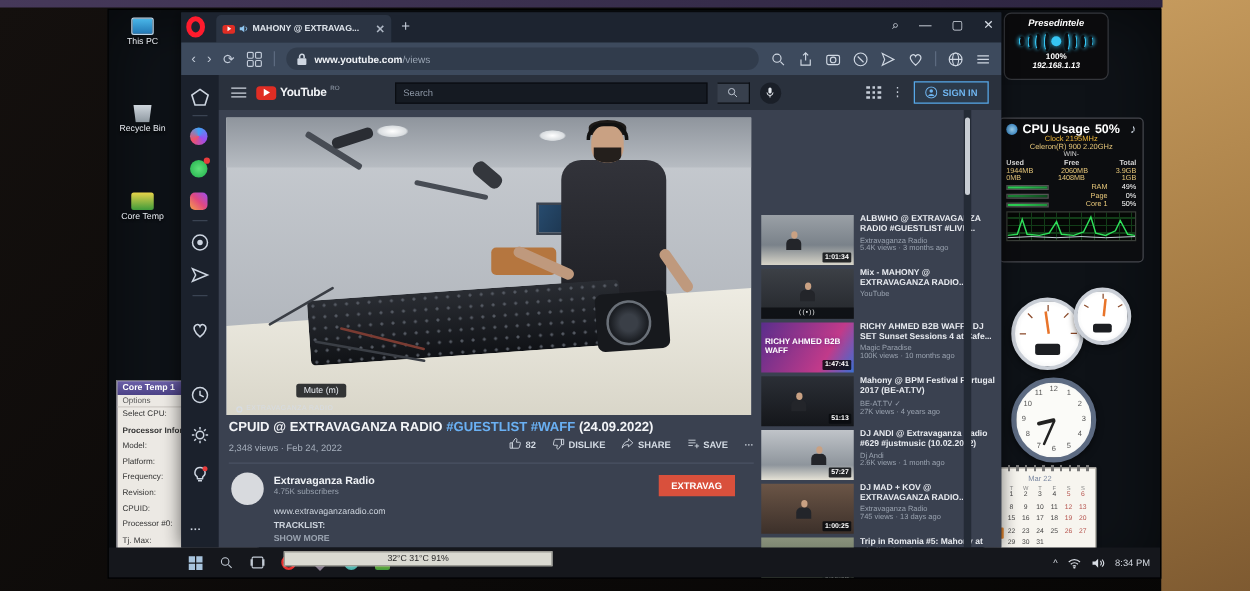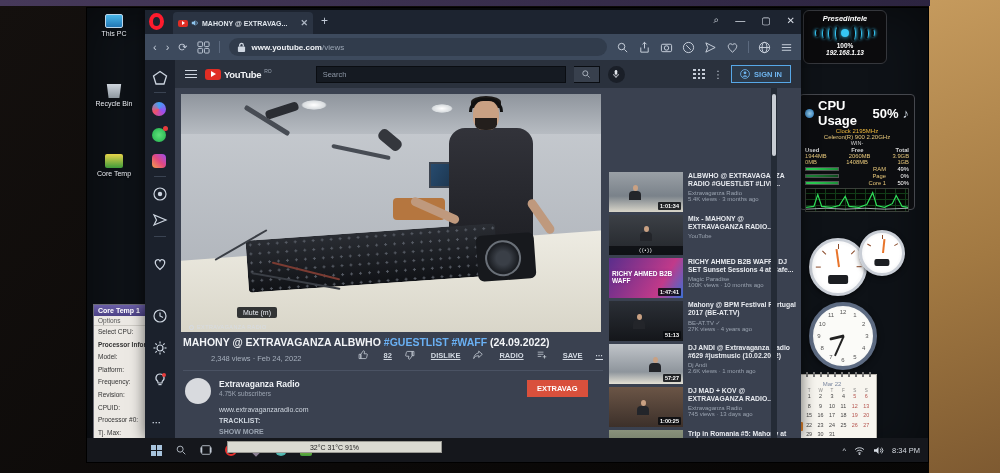--- a/index.html
+++ b/index.html
@@ -86,23 +86,23 @@
   .dj-hair{left:290px;top:2px;width:30px;height:12px;background:#1d1a18;border-radius:50% 50% 0 0;}
   .dj-beard{left:294px;top:24px;width:22px;height:12px;background:#241f1c;border-radius:0 0 45% 45%;}
   .dj-phones{left:288px;top:4px;width:34px;height:14px;border:3px solid #111;border-bottom:none;border-radius:17px 17px 0 0;background:transparent;}
   .dj-arm{background:#bf997d;height:9px;border-radius:5px;}
   #mutetip{left:56px;bottom:14px;background:rgba(20,22,26,.85);color:#e8ecf2;font-size:7px;padding:2px 6px;border-radius:2px;}
   #wmark{left:8px;bottom:2px;color:#d7dce3;font-size:5.5px;letter-spacing:.4px;display:flex;align-items:center;gap:3px;}
   #wmark i{width:5px;height:5px;border:1px solid #d7dce3;border-radius:50%;display:inline-block;}
 
   #vtitle{left:8px;top:248px;width:420px;font-size:10.5px;font-weight:bold;color:#f2f4f7;white-space:nowrap;}
   #vtitle .hash{color:#6ab0f3;}
-  #vstats{left:8px;top:266px;font-size:7.5px;color:#a7b0bd;margin-left:28px;}
+  #vstats{left:8px;top:266px;font-size:7.5px;color:#a7b0bd;}
   #vactions{left:180px;top:262px;width:248px;display:flex;justify-content:flex-end;gap:13px;color:#d3dae3;font-size:7.5px;font-weight:bold;align-items:center;}
-  .act{display:flex;align-items:center;gap:16px;text-decoration:underline;}
+  .act{display:flex;align-items:center;gap:3px;}
   #vdivider{left:8px;top:282px;width:420px;height:1px;background:#4a5263;}
   #chavatar{left:10px;top:290px;width:26px;height:26px;border-radius:50%;background:#d8dade;}
   #chname{left:44px;top:291px;font-size:8.5px;font-weight:bold;color:#eef1f5;}
   #chsubs{left:44px;top:302px;font-size:6.5px;color:#9aa3b0;}
   #subscribe{left:352px;top:292px;background:#d9503c;color:#fff;font-size:7.5px;font-weight:bold;padding:4px 10px;}
   .desc{left:44px;font-size:7px;color:#cfd6df;}
   #showmore{color:#9aa3b0;font-weight:bold;}
   #comments{left:8px;top:344px;width:420px;display:flex;gap:24px;font-size:7.5px;color:#dbe1e9;font-weight:bold;}
 
   
@@ -134,21 +134,21 @@
   #netwidget .t{font-size:7.5px;font-style:italic;font-weight:bold;}
   .arcs{display:flex;align-items:center;justify-content:center;gap:1.5px;height:16px;margin:2px 0 1px;}
   .arcL,.arcR{width:5px;border:1.8px solid transparent;border-radius:50%;}
   .arcL{border-left-color:#36c6f4;box-shadow:-1px 0 3px rgba(54,198,244,.7);}
   .arcR{border-right-color:#36c6f4;box-shadow:1px 0 3px rgba(54,198,244,.7);}
   .arcdot{width:8px;height:8px;border-radius:50%;background:#36c6f4;box-shadow:0 0 5px #36c6f4;}
   #netwidget .p{font-size:6.5px;font-weight:bold;}
   #netwidget .ip{font-size:6.5px;font-weight:bold;font-style:italic;}
 
   #cpuwidget{left:712px;top:86px;width:116px;height:116px;background:#0c0d10;border:1px solid #45474d;border-radius:4px;color:#e8c87a;font-size:6px;padding:3px 5px;}
-  #cpuwidget .row1{display:flex;align-items:center;gap:4px;color:#fff;font-weight:bold;font-size:13px;}
+  #cpuwidget .row1{display:flex;align-items:center;gap:4px;color:#fff;font-weight:bold;font-size:10px;}
   .inteldot{width:9px;height:9px;border-radius:50%;background:radial-gradient(#9fd4f2,#1a6eb5);flex:0 0 auto;}
   #cpuwidget .cl{text-align:center;color:#f0b93c;font-size:6px;}
   #cpuwidget .chip{text-align:center;color:#e8c87a;font-size:6px;}
   #cpuwidget .host{text-align:center;color:#cfcfcf;font-size:5.5px;}
   .memhead,.memrow{display:flex;justify-content:space-between;font-size:5.8px;}
   .memhead{color:#d8d8d8;font-weight:bold;margin-top:1px;}
   .meter{display:flex;align-items:center;gap:3px;font-size:5.8px;margin-top:1px;}
   .meter .bar{width:34px;height:4px;background:linear-gradient(90deg,#2fe05a,#1d8f3a);border:1px solid #555;}
   .meter .lbl{flex:1;text-align:right;color:#e8c87a;}
   .meter .val{width:20px;text-align:right;color:#fff;}
@@ -407,41 +407,41 @@
           <div class="cable abs" style="left:90px;top:176px;width:70px;transform:rotate(14deg);background:#7a3b32;"></div>
           <div class="cable abs" style="left:70px;top:186px;width:90px;transform:rotate(10deg);"></div>
           <div class="cable abs" style="left:30px;top:150px;width:60px;transform:rotate(-30deg);"></div>
           <div id="mutetip" class="abs">Mute (m)</div>
           <div id="wmark" class="abs">
               <i></i>
               <span>EXTRAVAGANZA RADIO</span>
             </div>
         </div>
 
-        <div id="vtitle" class="abs"><span>MAHONY @ EXTRAVAGANZA ALBWHO </span><span class="hash">#GUESTLIST #WAFF</span><span> (24.09.2022)</span></div>
+        <div id="vtitle" class="abs"><span>CPUID @ EXTRAVAGANZA RADIO </span><span class="hash">#GUESTLIST #WAFF</span><span> (24.09.2022)</span></div>
         <div id="vstats" class="abs">2,348 views · Feb 24, 2022</div>
 
         <div id="vactions" class="abs">
           <span class="act">
             <svg width="10" height="10" viewBox="0 0 14 14">
                 <path d="M1.5 6 h2.5 v6 H1.5z M4 12 h6.5 a1.5 1.5 0 0 0 1.5-1.2 l1-4 a1.2 1.2 0 0 0-1.2-1.5 H8.5 L9.2 2.6 A1.3 1.3 0 0 0 6.9 1.6 L4 6Z" fill="none" stroke="#d3dae3"></path>
               </svg>
             <span>82</span>
           </span>
           <span class="act">
             <svg width="10" height="10" viewBox="0 0 14 14" style="transform:rotate(180deg)">
                 <path d="M1.5 6 h2.5 v6 H1.5z M4 12 h6.5 a1.5 1.5 0 0 0 1.5-1.2 l1-4 a1.2 1.2 0 0 0-1.2-1.5 H8.5 L9.2 2.6 A1.3 1.3 0 0 0 6.9 1.6 L4 6Z" fill="none" stroke="#d3dae3"></path>
               </svg>
             <span>DISLIKE</span>
           </span>
           <span class="act">
             <svg width="10" height="10" viewBox="0 0 14 14">
                 <path d="M8 4 V1.5 L13 6 L8 10.5 V8 C4 8 2 9.5 1 12 C1.5 8 3.5 4.8 8 4Z" fill="none" stroke="#d3dae3"></path>
               </svg>
-            <span>RADIO</span>
+            <span>SHARE</span>
           </span>
           <span class="act">
             <svg width="10" height="10" viewBox="0 0 14 14">
                 <g stroke="#d3dae3">
                   <line x1="1" y1="3" x2="9" y2="3"></line>
                   <line x1="1" y1="6" x2="9" y2="6"></line>
                   <line x1="1" y1="9" x2="6" y2="9"></line>
                   <line x1="10.5" y1="7" x2="10.5" y2="12"></line>
                   <line x1="8" y1="9.5" x2="13" y2="9.5"></line>
                 </g>

